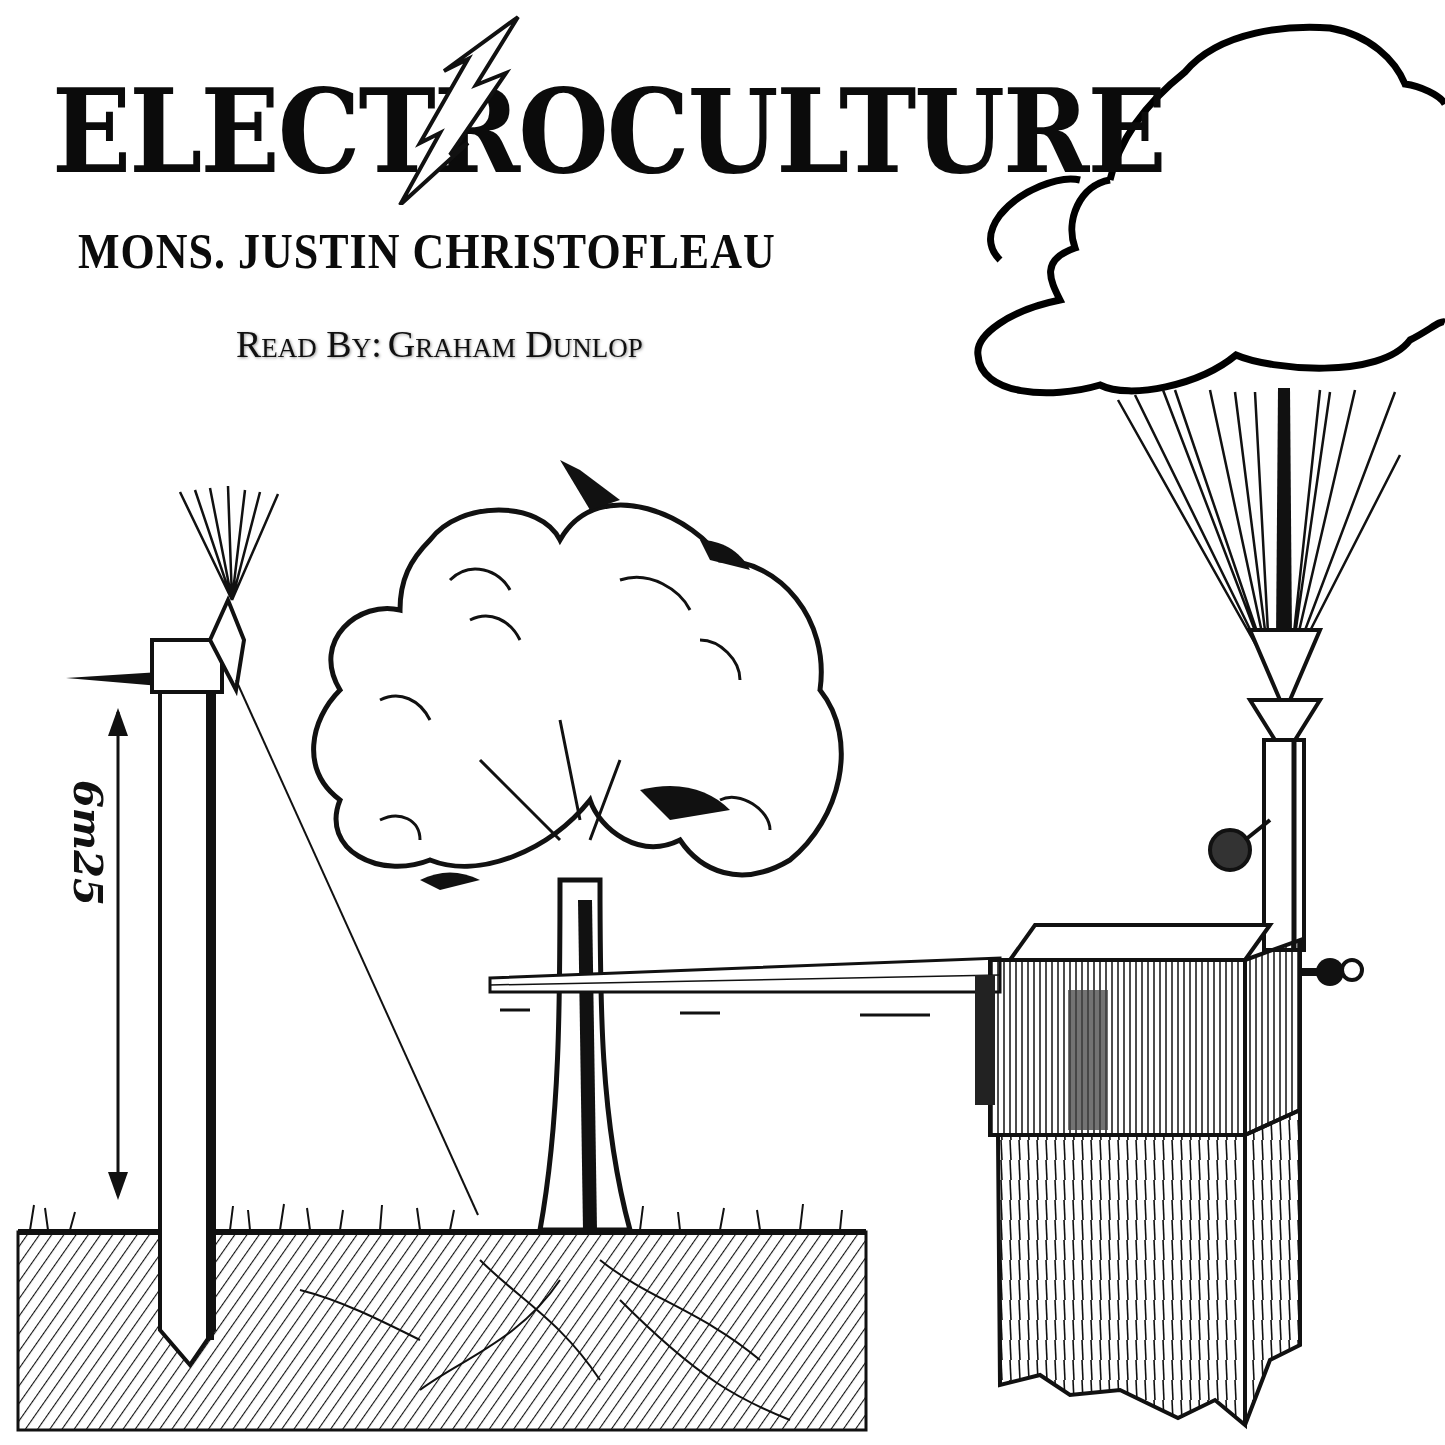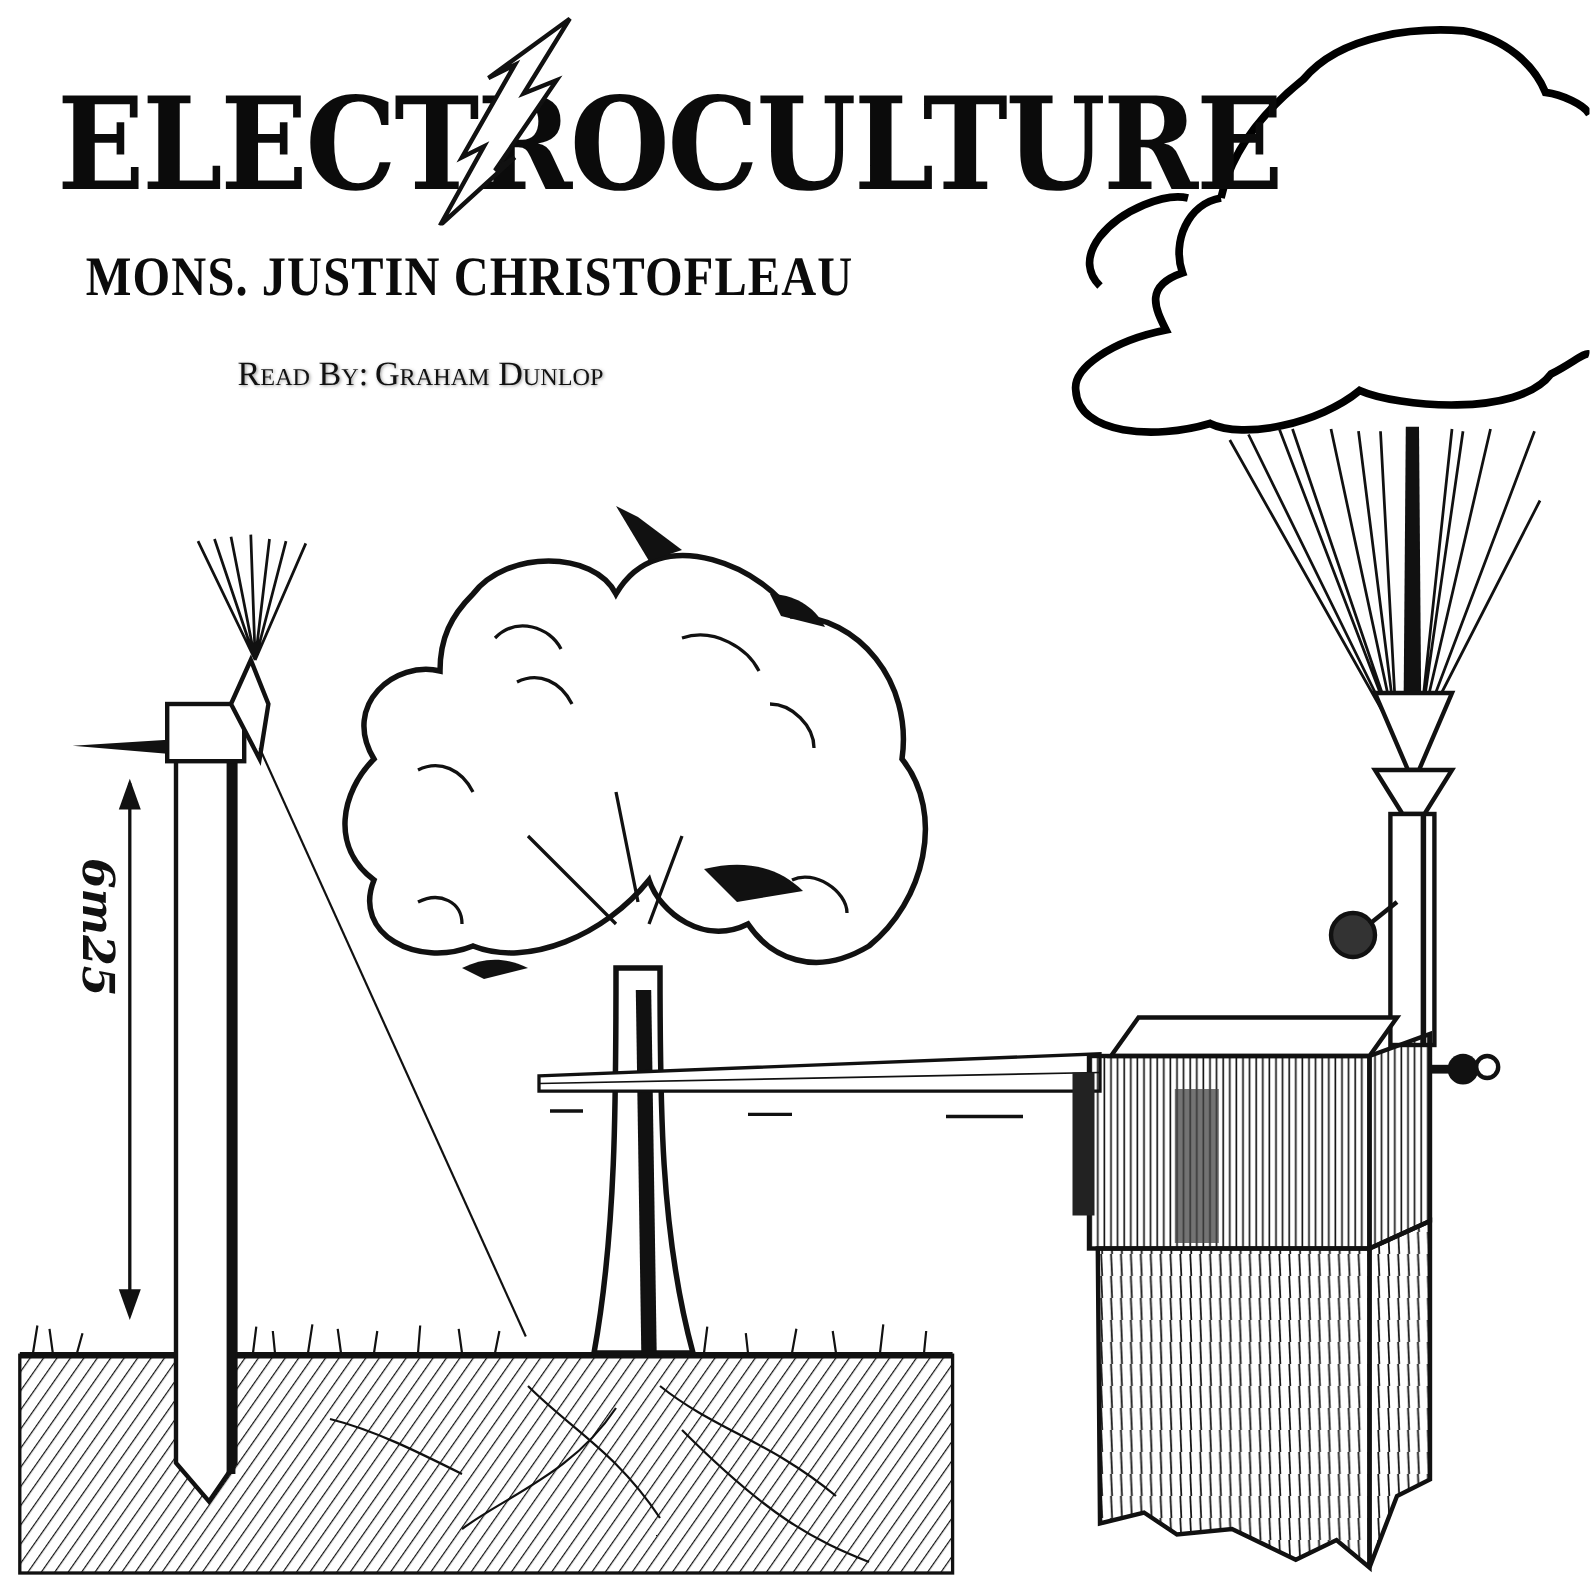--- a/index.html
+++ b/index.html
@@ -10,22 +10,22 @@
       letter-spacing: -2px; line-height: 110px; color: #0b0b0b;
       transform: scaleY(1.12); transform-origin: top left; white-space: nowrap;
     }
     .bolt { position: absolute; left: 380px; top: 15px; width: 150px; height: 190px; }
     .author {
       position: absolute; left: 78px; top: 222px; font-family: "Liberation Serif", serif;
       font-weight: bold; font-size: 44px; letter-spacing: 1px; color: #0b0b0b; white-space: nowrap;
       transform: scaleY(1.15); transform-origin: top left;
     }
     .narrator {
-      position: absolute; left: 216px; top: 322px; font-family: "Liberation Serif", serif;
-      font-size: 31px; font-variant: small-caps; color: #111; white-space: nowrap;
+      position: absolute; left: 236px; top: 322px; font-family: "Liberation Serif", serif;
+      font-size: 38px; font-variant: small-caps; color: #111; white-space: nowrap;
       text-shadow: 1px 1px 3px #999;
     }
     .narrator .sep { margin-right: 6px; }
     .art { position: absolute; left: 0; top: 0; width: 1445px; height: 1445px; }
     .measure {
       position: absolute; left: 112px; top: 780px; font-family: "DejaVu Serif", serif; font-style: italic;
       font-weight: bold; font-size: 40px; transform: rotate(90deg); transform-origin: left top; white-space: nowrap;
     }
   </style>
 </head>

